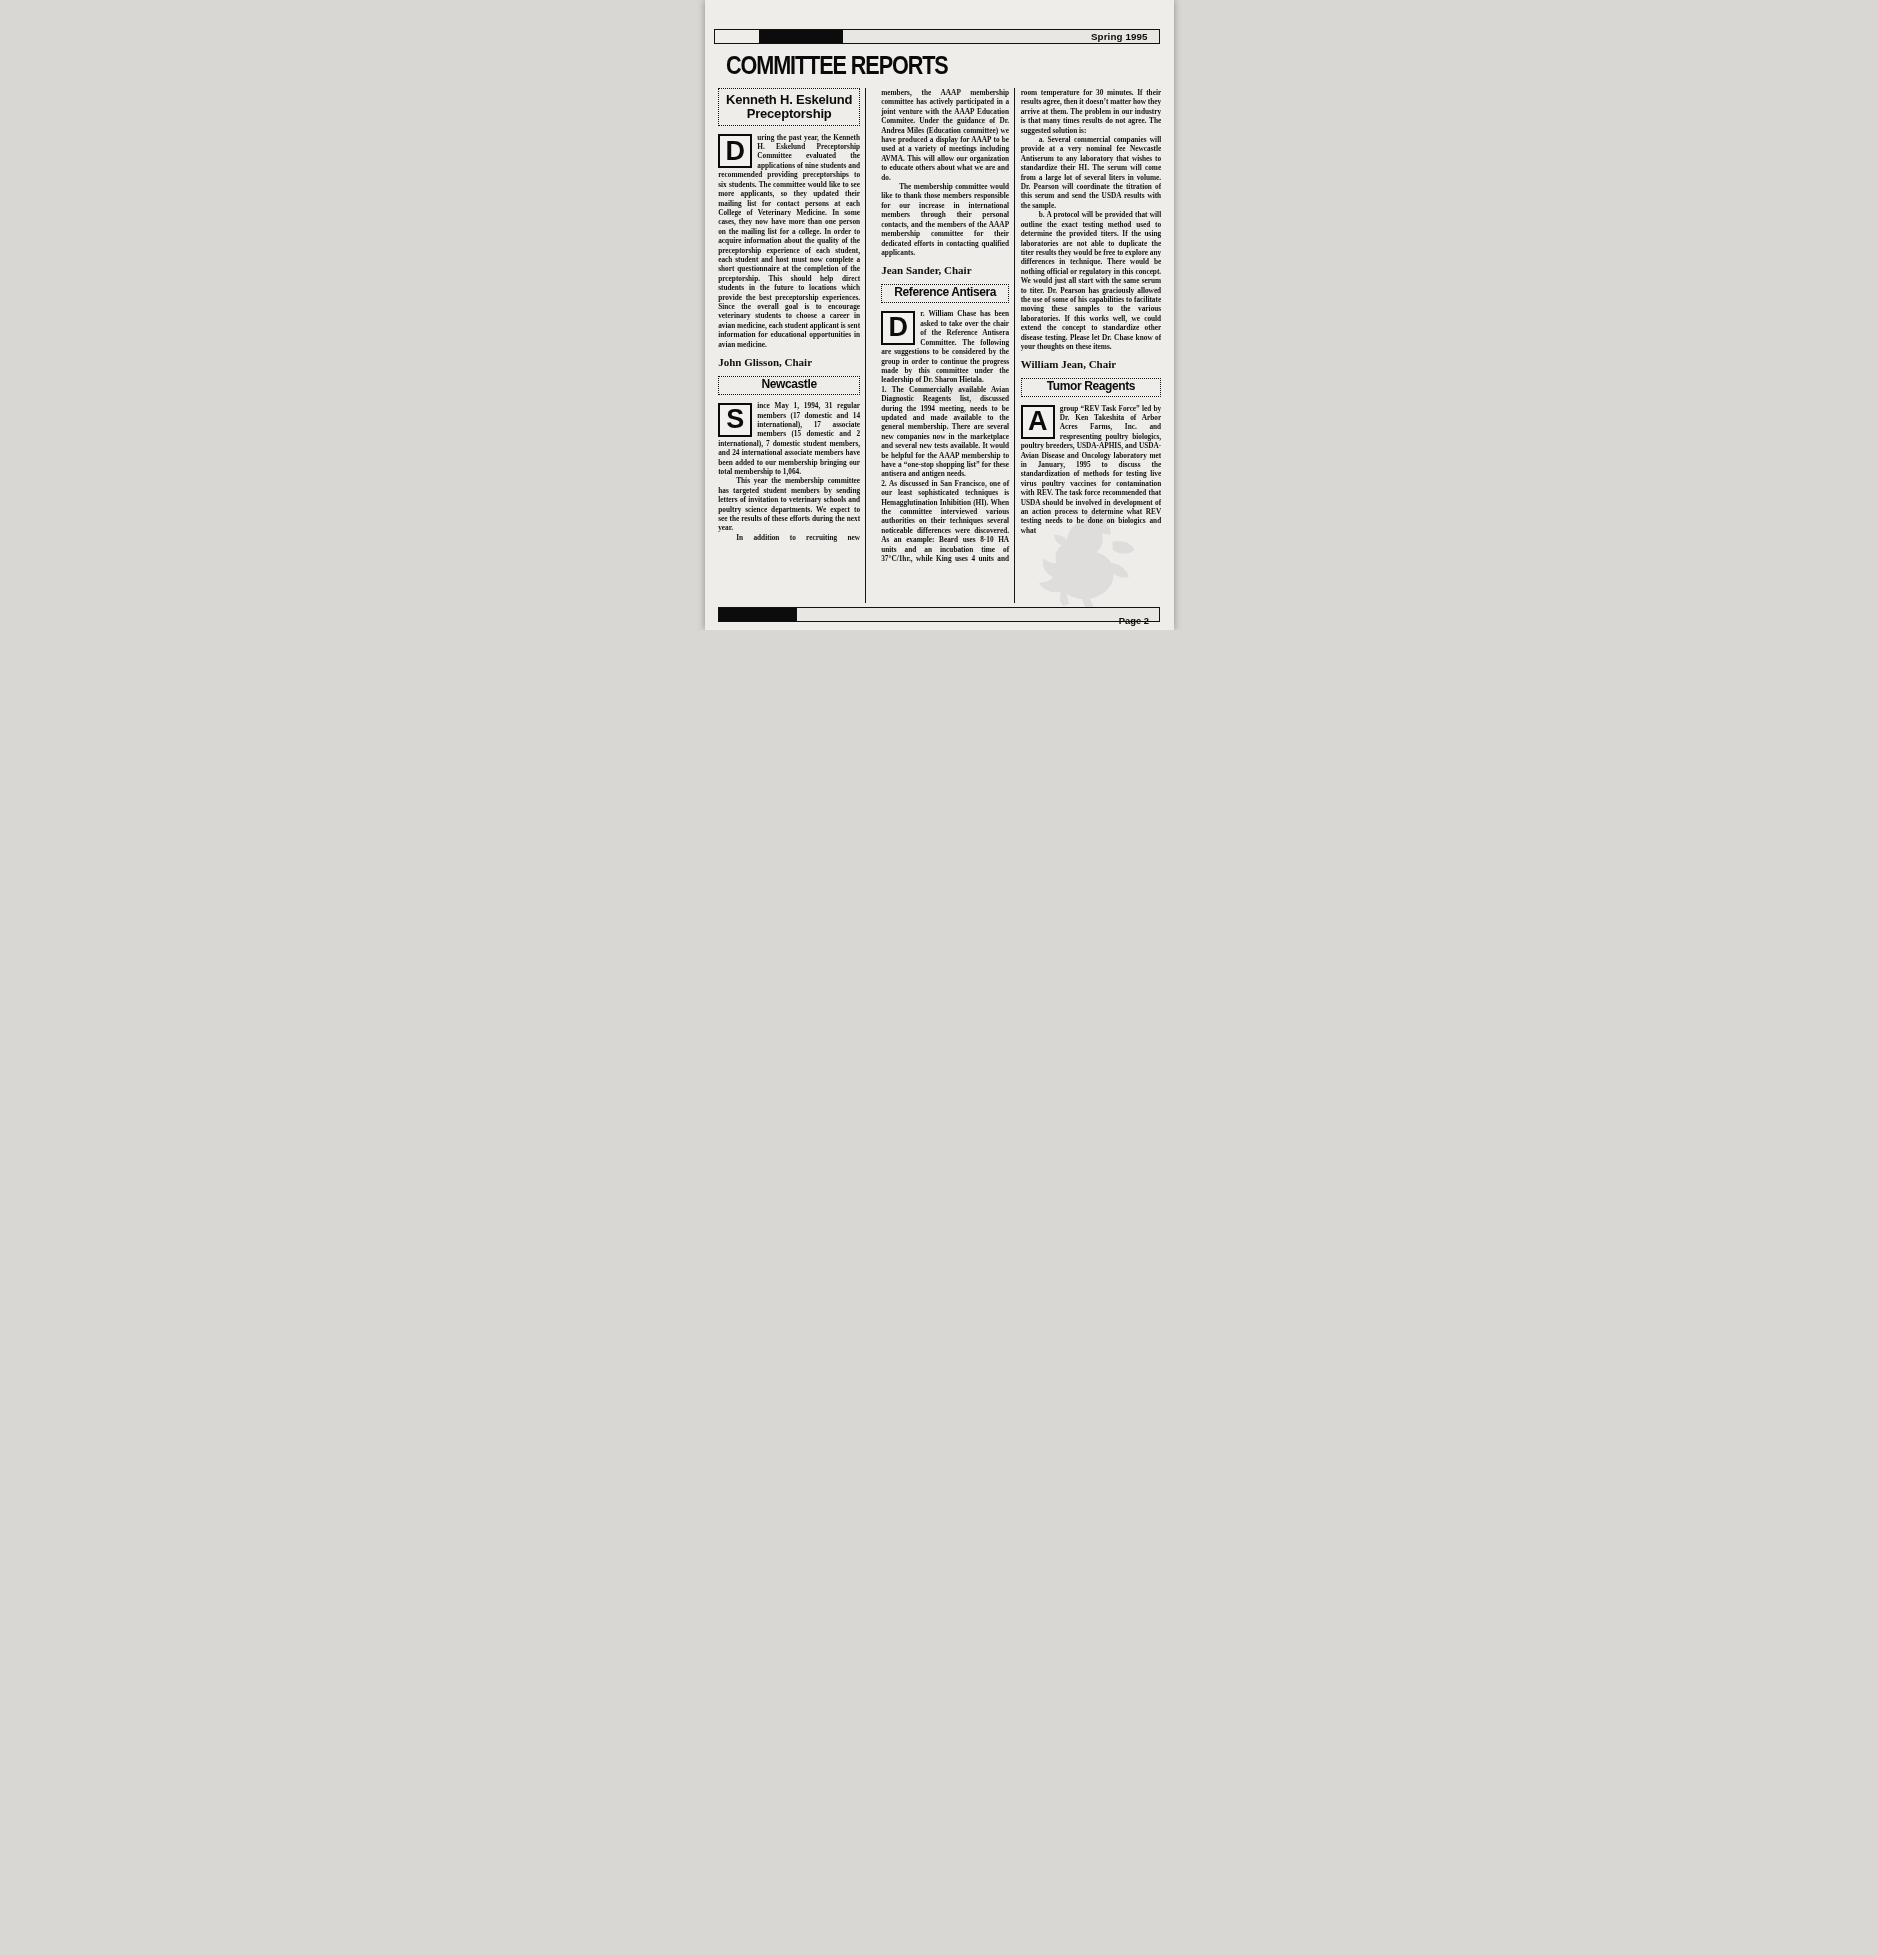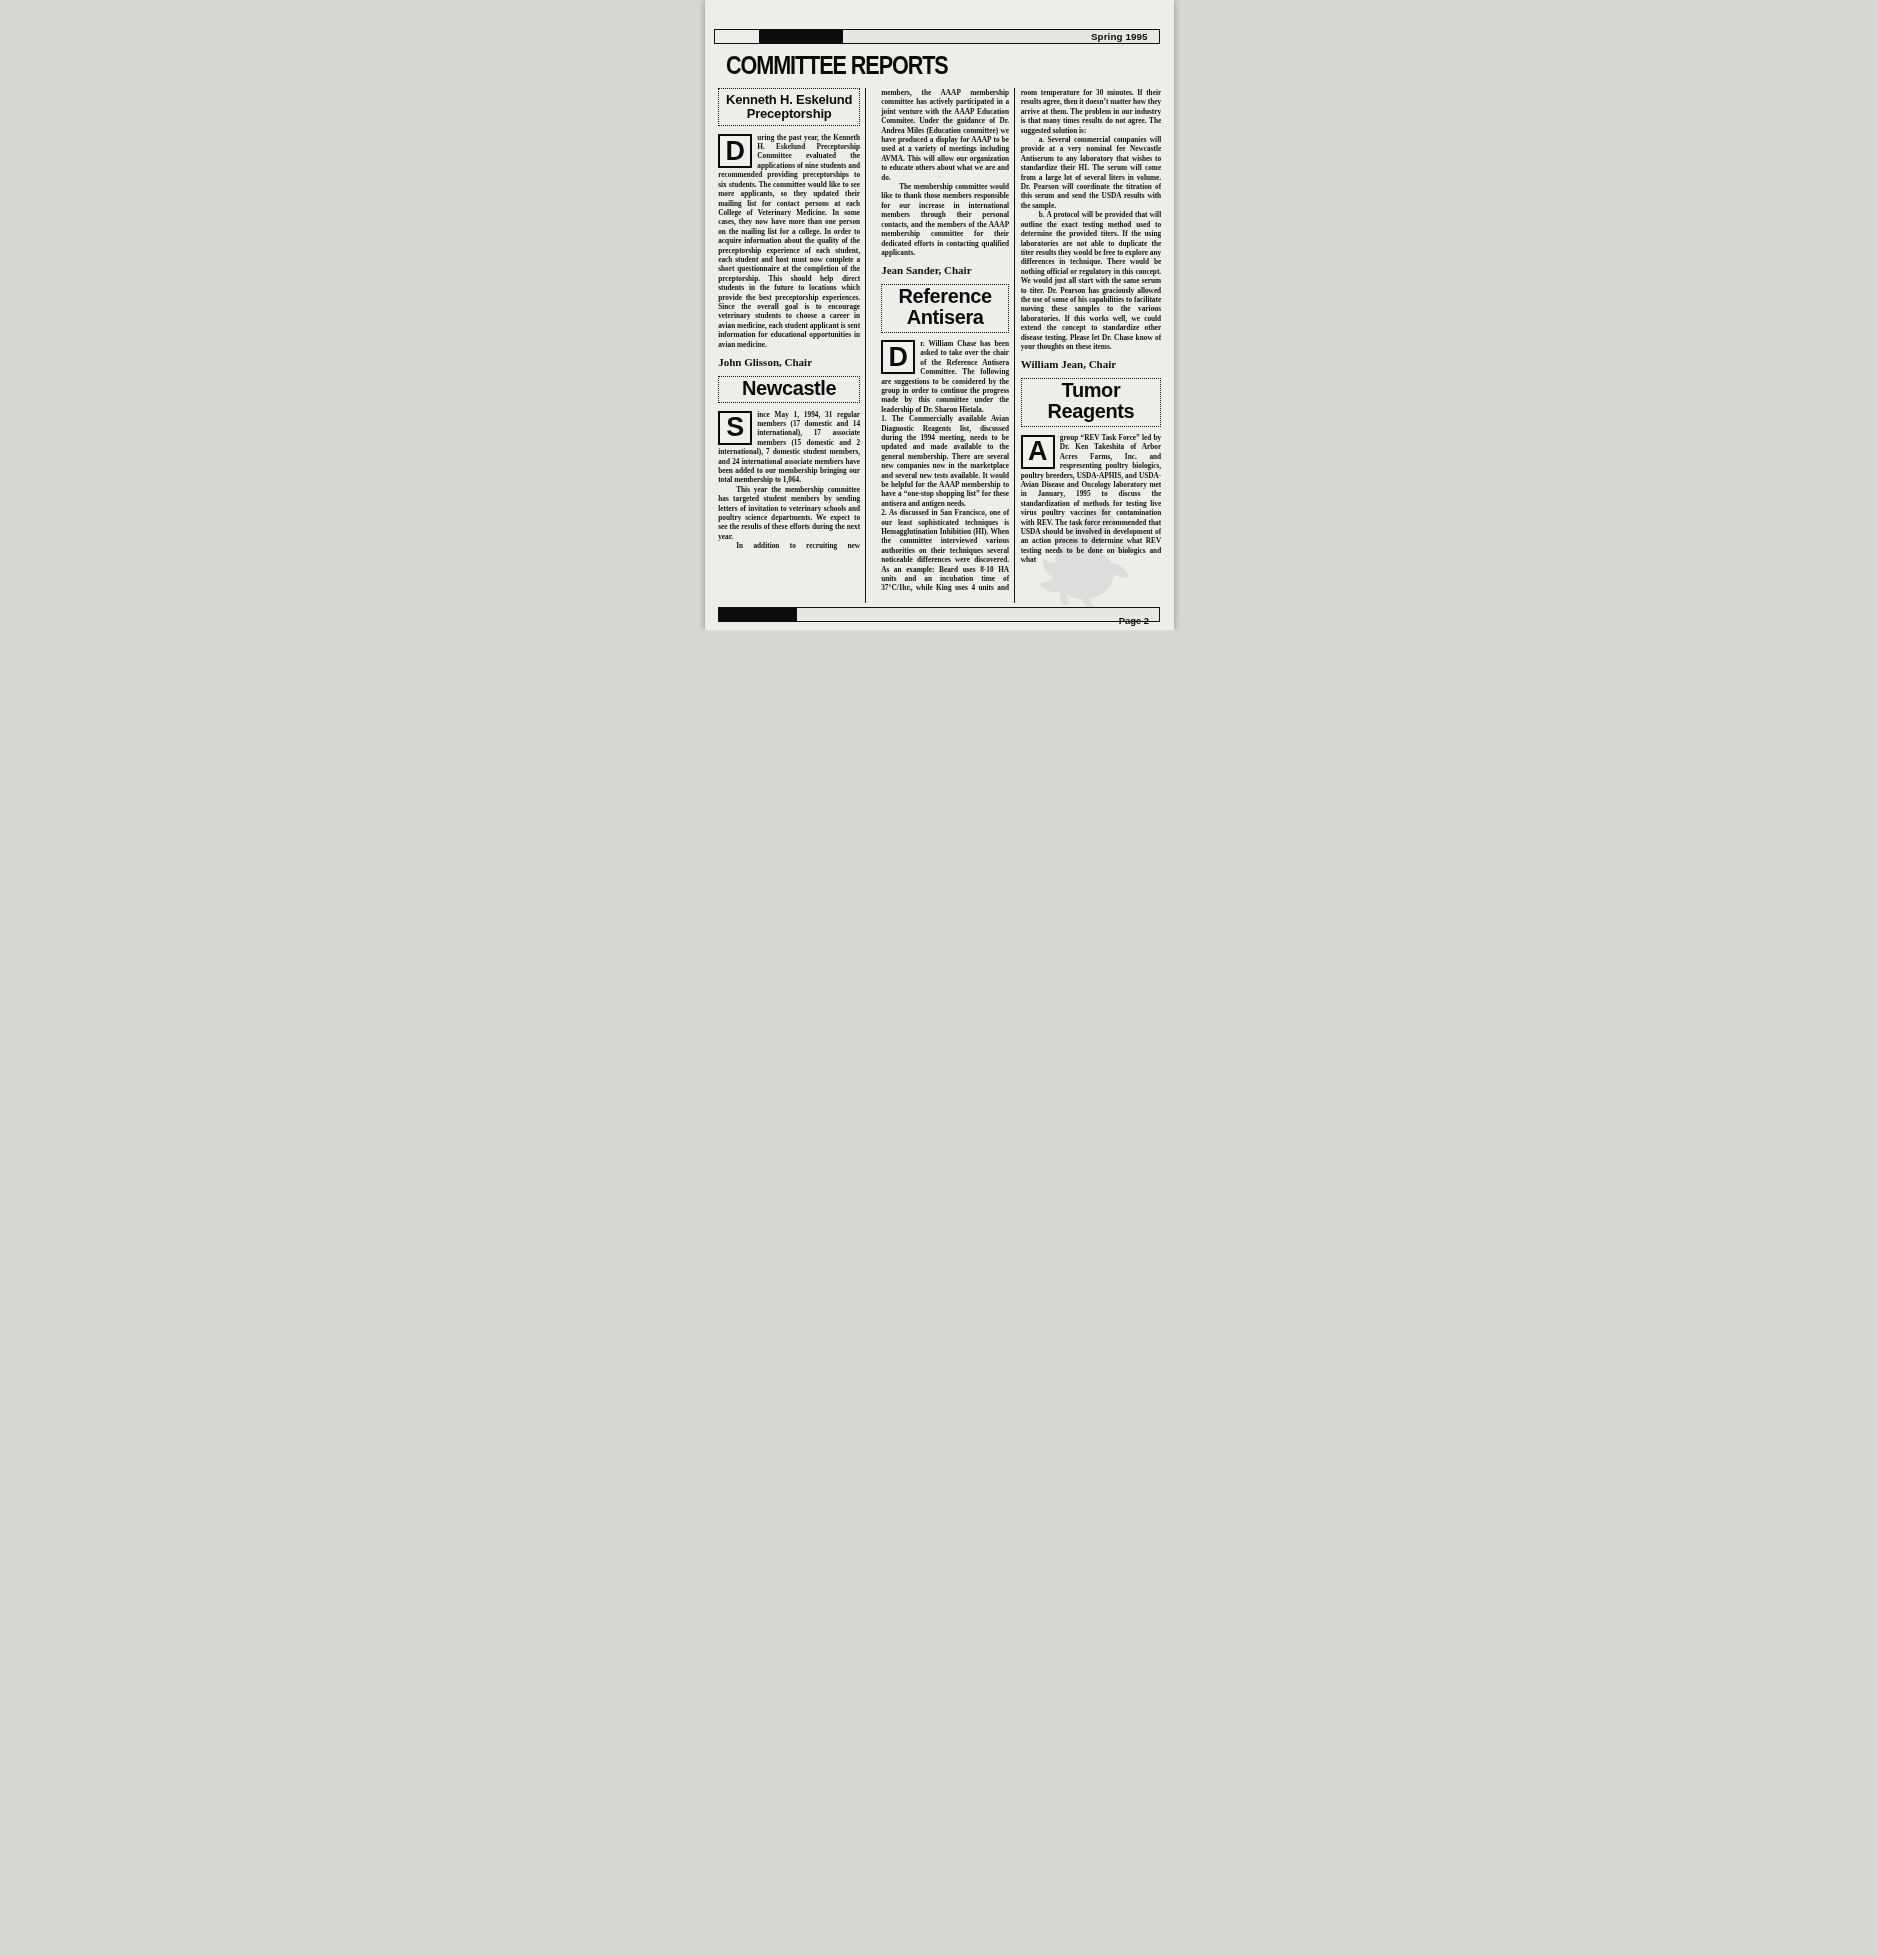--- a/index.html
+++ b/index.html
@@ -57,21 +57,21 @@
     margin:8.6px 0 2.3px 0;
   }
   
   .section-head{
     border:1.6px dotted #131313;
     font-family:"Liberation Sans", sans-serif;font-weight:bold;
     text-align:center;color:#0b0b0b;
     margin:0 0 6.3px 0;
   }
   .head-small{font-size:13px;letter-spacing:-0.2px;padding:3.9px 0.8px;line-height:1.1;}
-  .head-large{font-size:20px;letter-spacing:-0.4px;padding:1.2px 0 3.5px 0;line-height:1.05;margin-top:8.6px;}
+  .head-large{font-size:12px;letter-spacing:-0.4px;padding:1.2px 0 3.5px 0;line-height:1.05;margin-top:8.6px;}
   
   .dropcap{
     float:left;width:34px;height:34px;box-sizing:border-box;
     border:2.3px solid #0b0b0b;margin:1.6px 5.1px 0.8px 0;
     display:flex;align-items:center;justify-content:center;
     font-family:"Liberation Sans", sans-serif;font-weight:bold;font-size:27px;
     color:#0c0c0c;
     background-color:#f2f1ee;
     background-image:radial-gradient(#585858 0.4px, transparent 0.5px);
     background-size:1.7px 1.7px;

